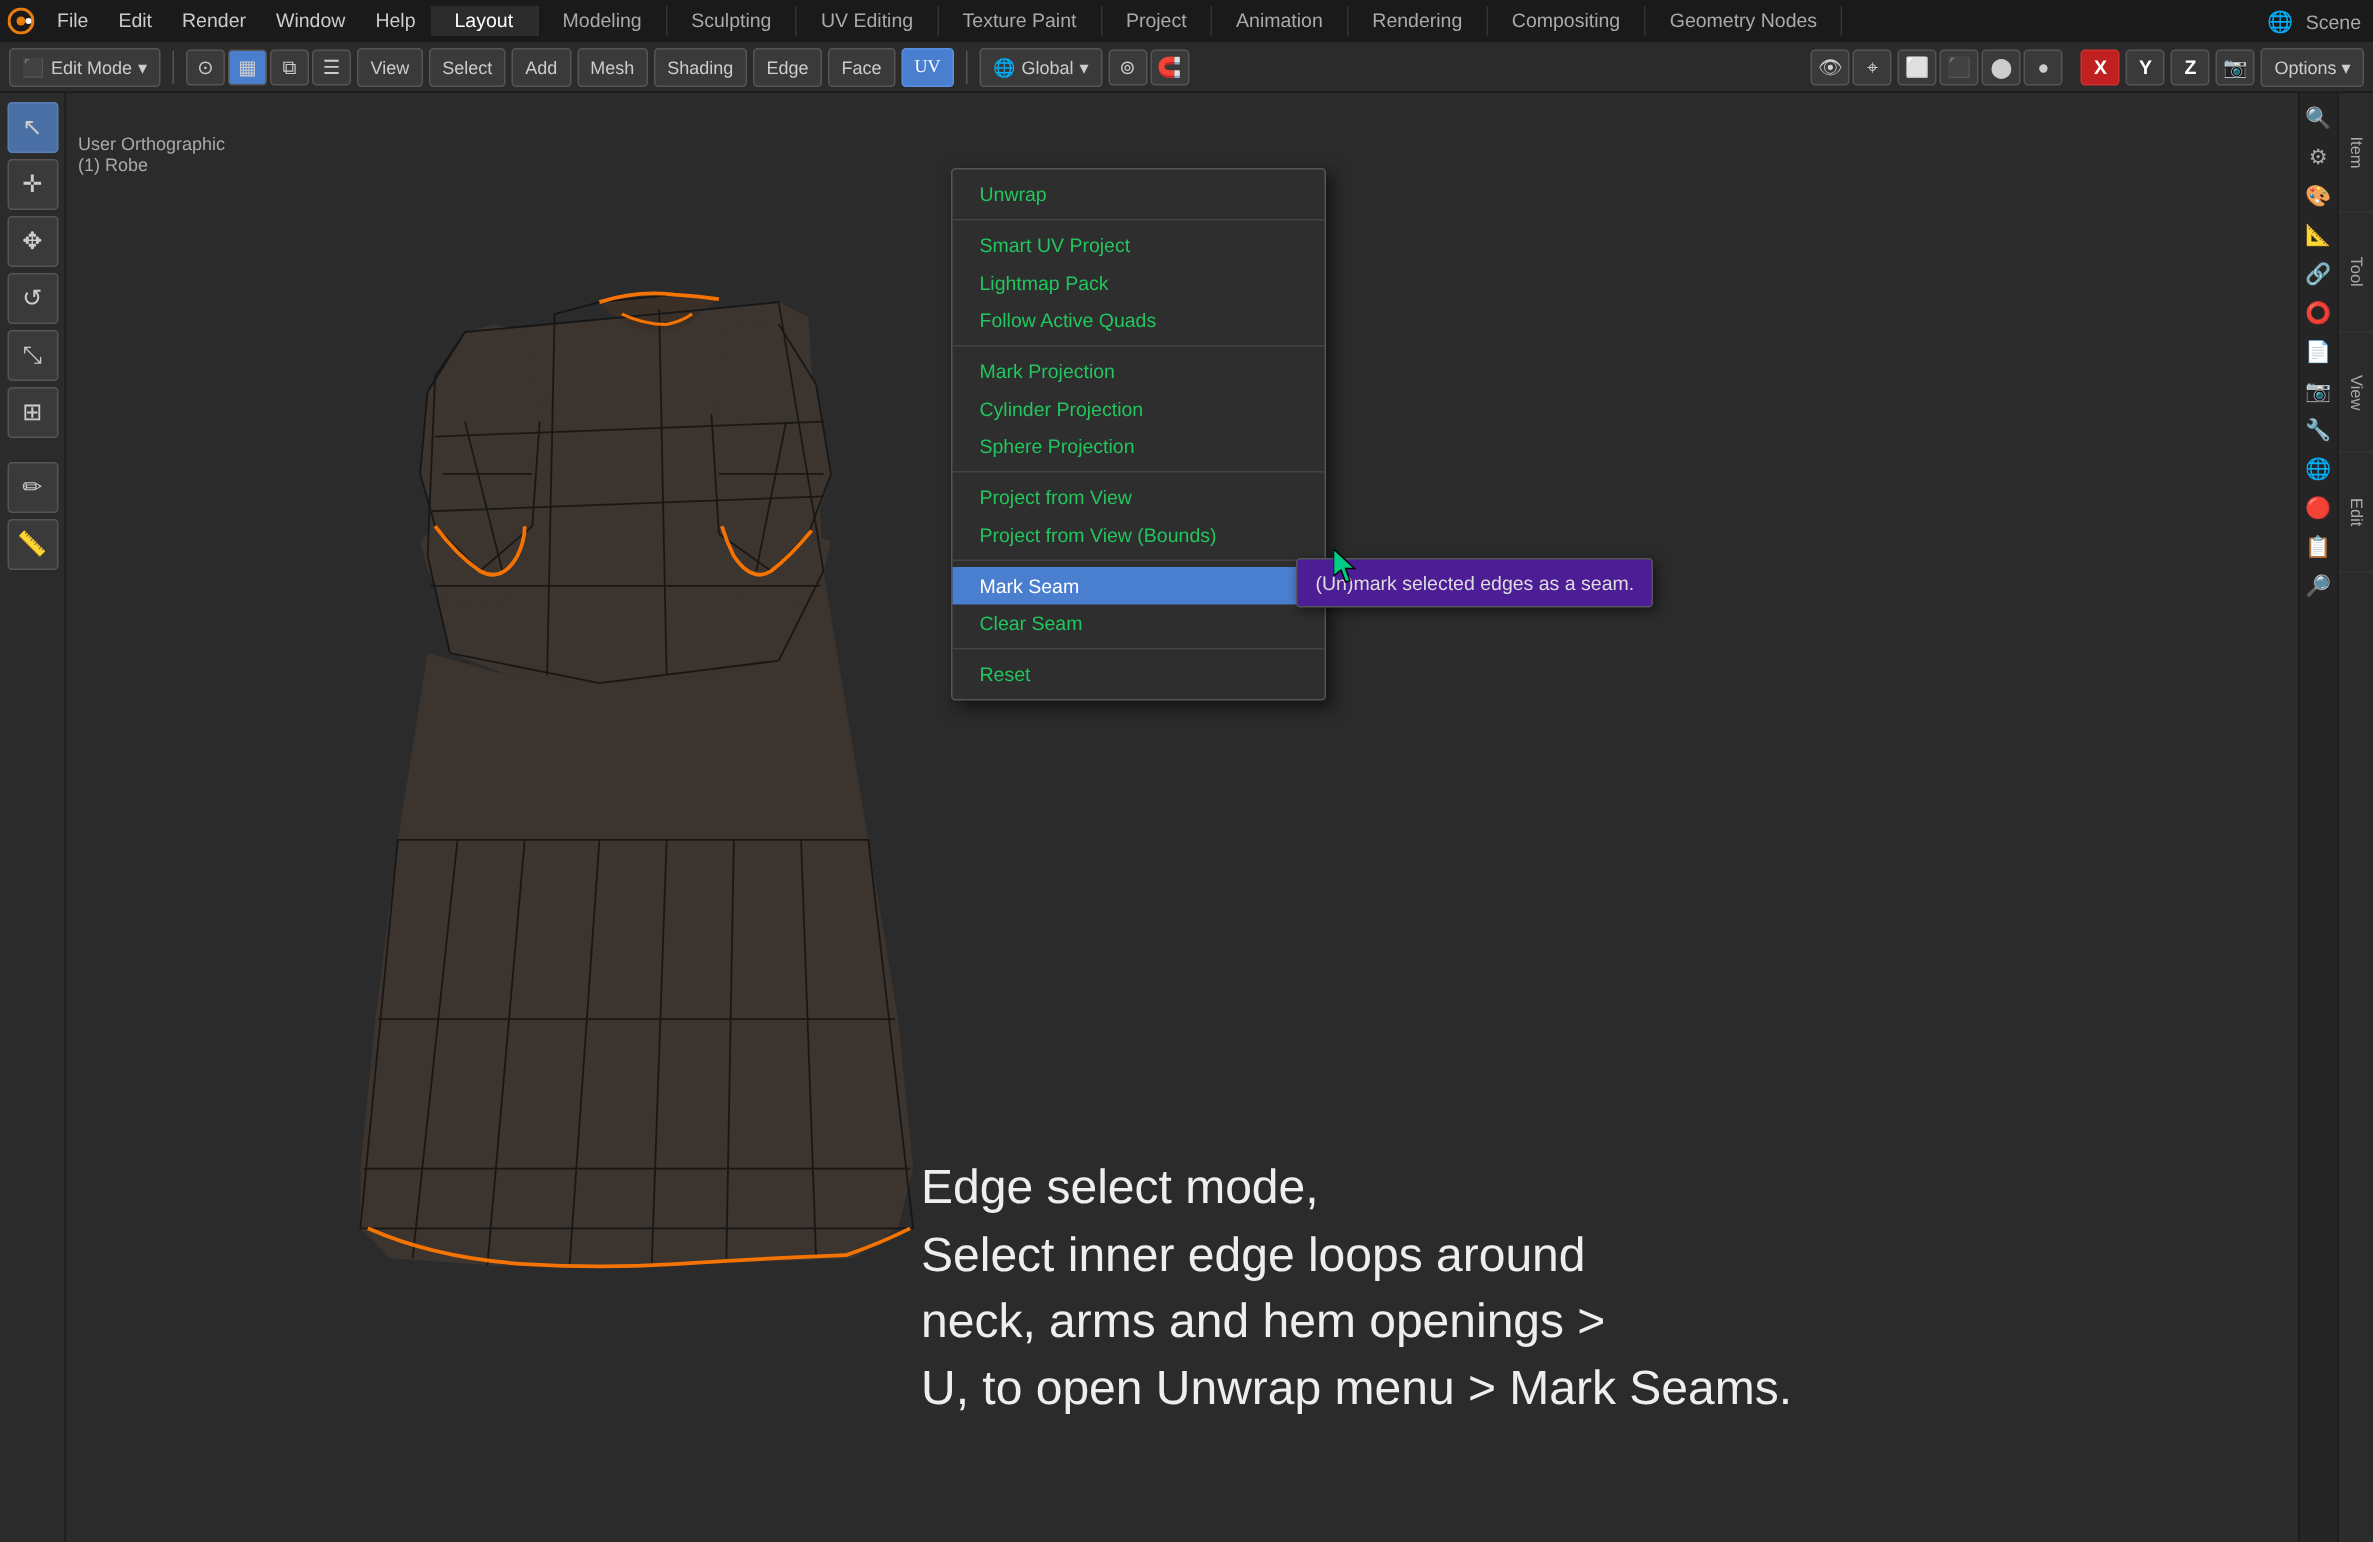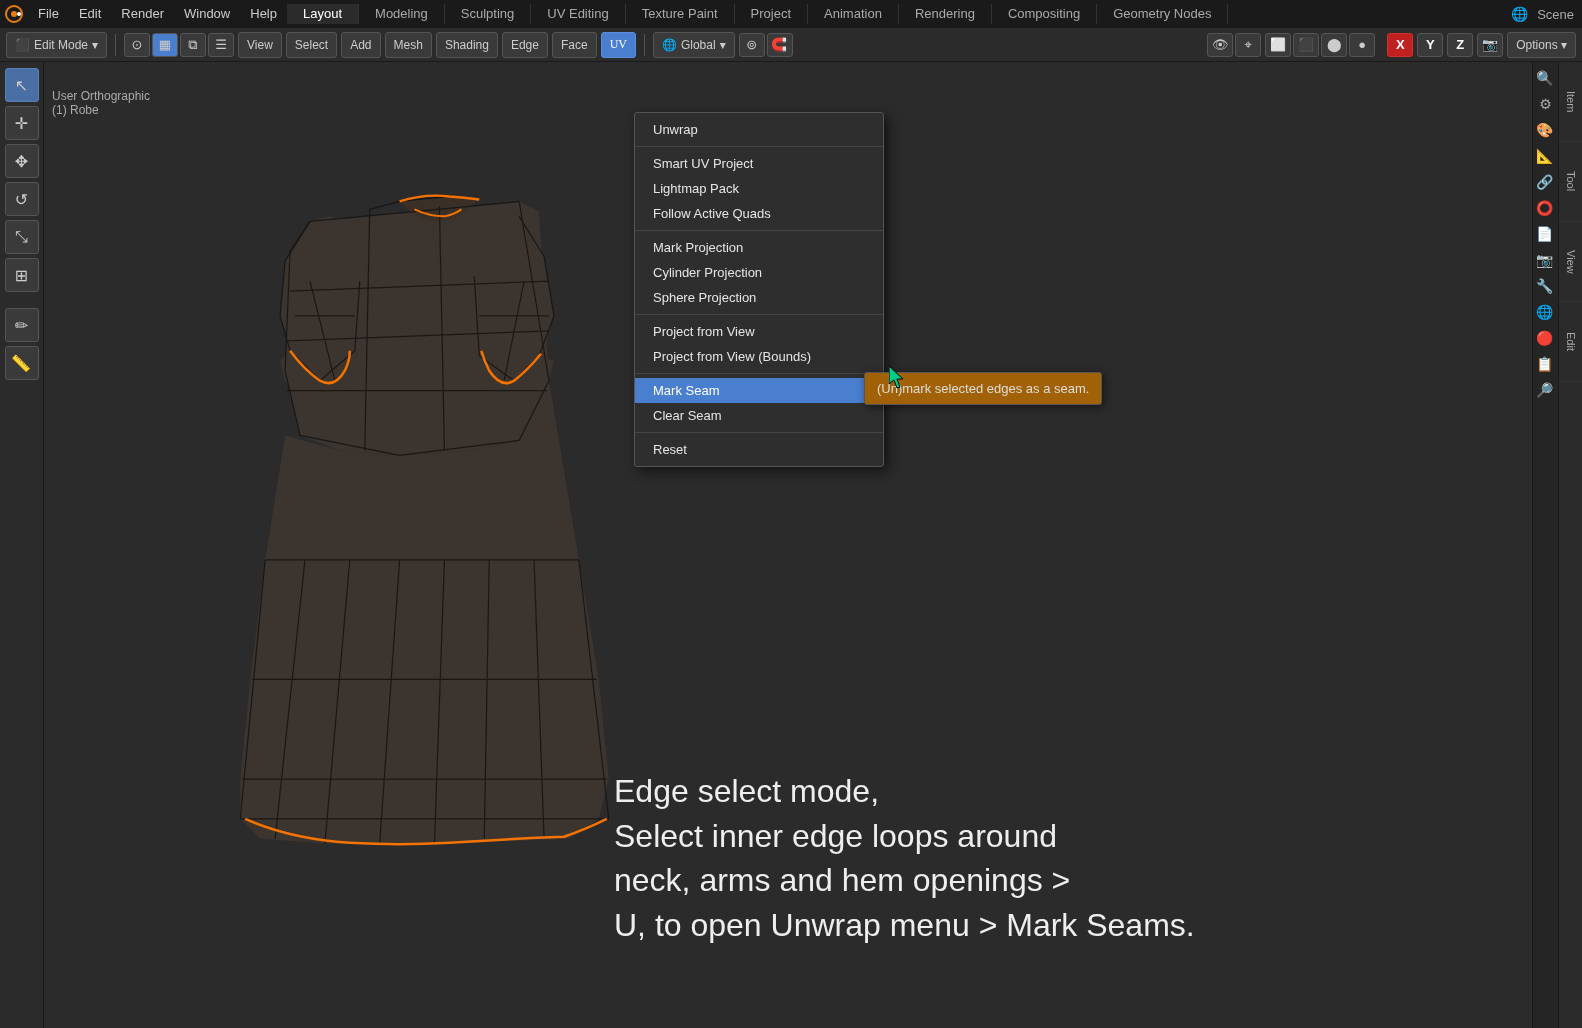--- a/index.html
+++ b/index.html
@@ -238,39 +238,39 @@
       background: #2e2e2e;
       border: 1px solid #555;
       border-radius: 3px;
       padding: 4px 0;
       z-index: 200;
       box-shadow: 4px 4px 12px rgba(0,0,0,0.6);
     }
     .menu-item {
       padding: 5px 18px;
       font-size: 13px;
-      color: #e5e5e5;
+      color: #22c55e;
       cursor: pointer;
       display: flex;
       align-items: center;
       justify-content: space-between;
     }
     .menu-item.highlighted { background: #4a7ecf; color: #fff; }
     .menu-separator {
       height: 1px;
       background: #444;
       margin: 4px 0;
     }
 
     
     #tooltip {
       position: absolute;
       top: 310px;
       left: 820px;
-      background: #a16207;
+      background: #4c1d95;
       border: 1px solid #555;
       border-radius: 3px;
       padding: 8px 12px;
       font-size: 13px;
       color: #ddd;
       z-index: 300;
       white-space: nowrap;
       box-shadow: 2px 2px 8px rgba(0,0,0,0.5);
     }
 

